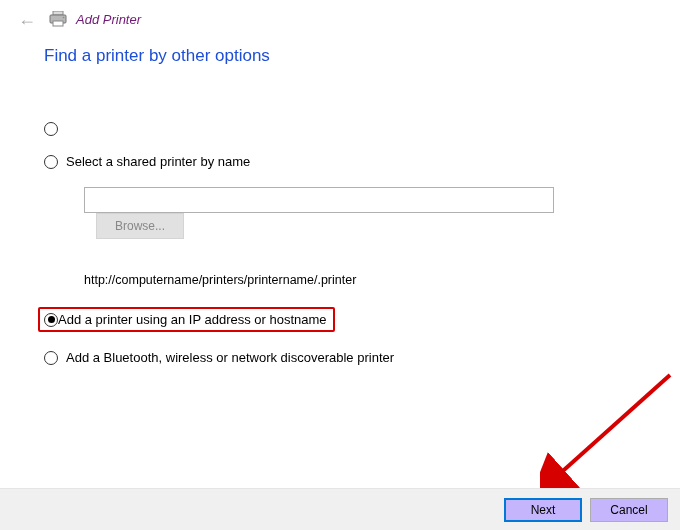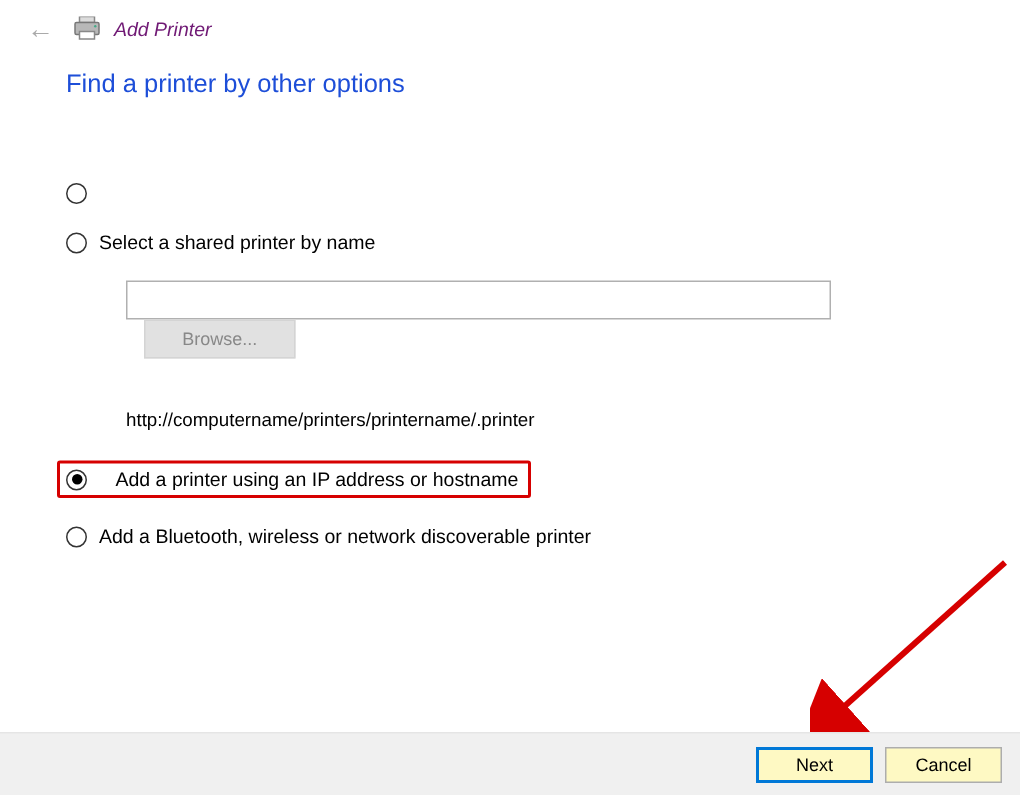--- a/index.html
+++ b/index.html
@@ -64,21 +64,21 @@
     .share-block { margin: 4px 0 10px 40px; }
     .share-input {
       width: 470px;
       height: 26px;
       border: 1px solid #b0b0b0;
       background: #fff;
       padding: 0 6px;
       vertical-align: middle;
     }
     .browse-btn {
-      width: 101px;
+      width: 88px;
       height: 26px;
       background: #e1e1e1;
       border: 1px solid #d4d4d4;
       color: #888;
       font-family: inherit;
       font-size: 12px;
       margin-left: 12px;
       vertical-align: middle;
     }
     .example {
@@ -87,39 +87,39 @@
       margin-top: 14px;
       line-height: 1.45;
     }
     .highlight-box {
       border: 2px solid #d60000;
       border-radius: 2px;
       padding: 3px 6px 3px 4px;
       margin-left: -6px;
       display: inline-flex;
       align-items: center;
-      gap: 19px;
+      gap: 0;
     }
     .option.highlighted { margin-top: 18px; margin-bottom: 18px; }
     .footer {
       position: absolute;
       left: 0; right: 0; bottom: 0;
       height: 42px;
       background: #f0f0f0;
       border-top: 1px solid #e5e5e5;
       display: flex;
       align-items: center;
       justify-content: flex-end;
       padding-right: 12px;
       gap: 8px;
     }
     .btn {
       width: 78px;
       height: 24px;
-      background: #fef9c3;
+      background: #c4b5fd;
       border: 1px solid #adadad;
       font-family: inherit;
       font-size: 12px;
     }
     .btn.primary { border: 2px solid #0078d7; }
     .arrow-annotation {
       position: absolute;
       left: 540px;
       top: 370px;
       pointer-events: none;

